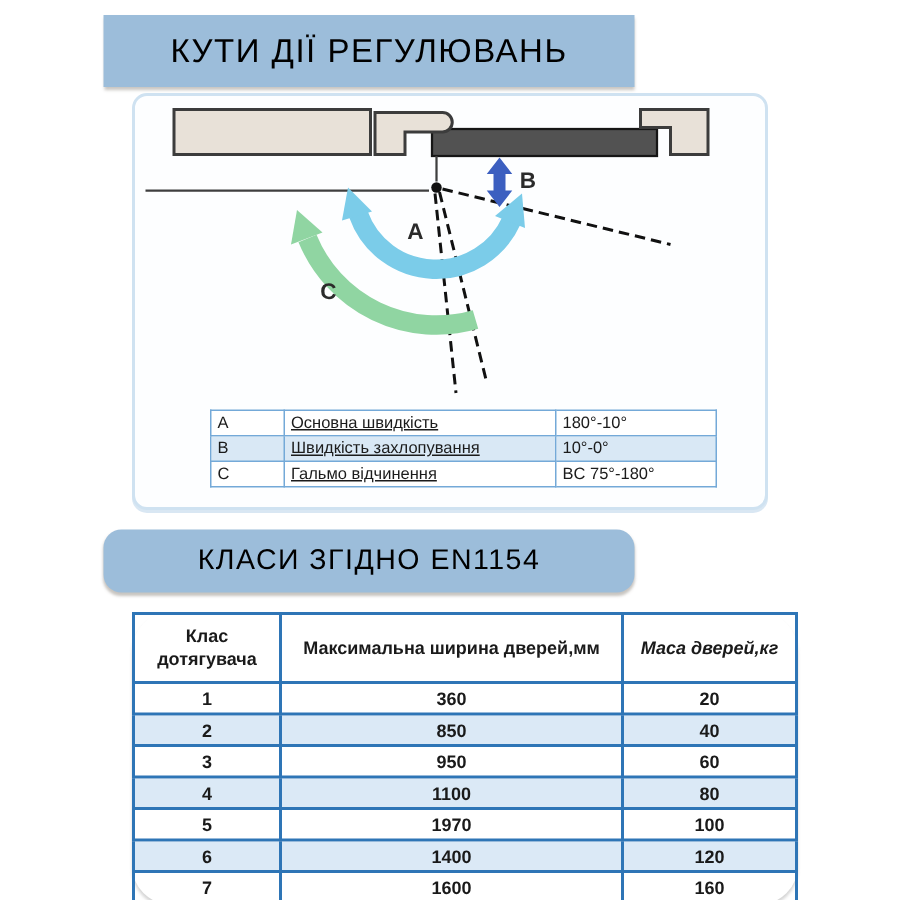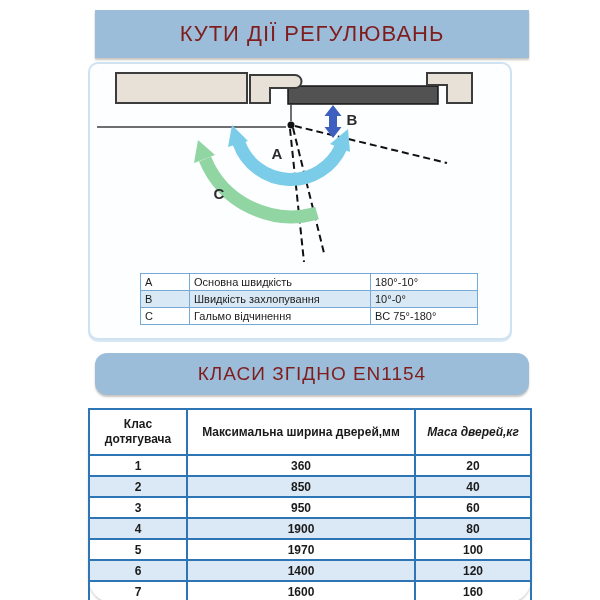--- a/index.html
+++ b/index.html
@@ -1,39 +1,39 @@
 <!DOCTYPE html>
 <html><head>
 <meta charset="utf-8">
 <style>
   html,body{margin:0;padding:0;width:600px;height:600px;background:#ffffff;
     font-family:"Liberation Sans","DejaVu Sans",sans-serif;overflow:hidden;}
   .page{position:relative;width:600px;height:600px;background:#fff;}
 
   
-  .band{position:absolute;left:95px;width:434px;background:#9cbdda;color:#7f1d1d;
+  .band{position:absolute;left:69px;width:354px;background:#9cbdda;color:#000000;
     display:flex;align-items:center;justify-content:center;
     box-shadow:0 2px 2px rgba(130,125,115,.45);}
   .band1{top:10px;height:48px;font-size:22px;letter-spacing:1px;}
   .band2{top:353px;height:42px;font-size:19px;letter-spacing:1px;border-radius:12px;}
 
   
   .panel{position:absolute;left:88px;top:62px;width:424px;height:278px;
     background:#fdfeff;border:2px solid #cfe2f1;border-radius:10px;
     box-sizing:border-box;box-shadow:0 2px 0 rgba(185,212,234,.55);}
   .panel svg{position:absolute;left:-2px;top:-2px;}
 
   
   table{border-collapse:collapse;}
   .abc{position:absolute;left:50px;top:209px;width:322px;table-layout:fixed;
     font-size:11px;color:#1b1b1b;background:#fff;}
   .abc td{border:1px solid #74a9d8;height:16px;padding:0 4px;overflow:hidden;white-space:nowrap;}
   .abc tr.alt{background:#d9e8f5;}
   .abc .c-key{width:40px;}
-  .abc .c-name{width:172px;}
+  .abc .c-name{width:172px;text-decoration:underline;}
   .abc .c-val{width:98px;}
 
   
   .classes{position:absolute;left:88px;top:408px;width:424px;table-layout:fixed;
     font-size:12px;color:#1a1a1a;background:#fff;box-shadow:0 2px 2px rgba(120,120,120,.3);border-radius:26px;}
   .classes td,.classes th{border:2px solid #2e75b6;text-align:center;vertical-align:middle;
     padding:0 3px;overflow:hidden;}
   .classes th{height:44px;font-weight:700;line-height:1.25;}
   .classes td{height:19px;font-weight:600;}
   .classes tr.alt{background:#dbe9f6;}
@@ -128,21 +128,21 @@
         <td>850</td>
         <td>40</td>
       </tr>
       <tr>
         <td>3</td>
         <td>950</td>
         <td>60</td>
       </tr>
       <tr class="alt">
         <td>4</td>
-        <td>1900</td>
+        <td>1100</td>
         <td>80</td>
       </tr>
       <tr>
         <td>5</td>
         <td>1970</td>
         <td>100</td>
       </tr>
       <tr class="alt">
         <td>6</td>
         <td>1400</td>

